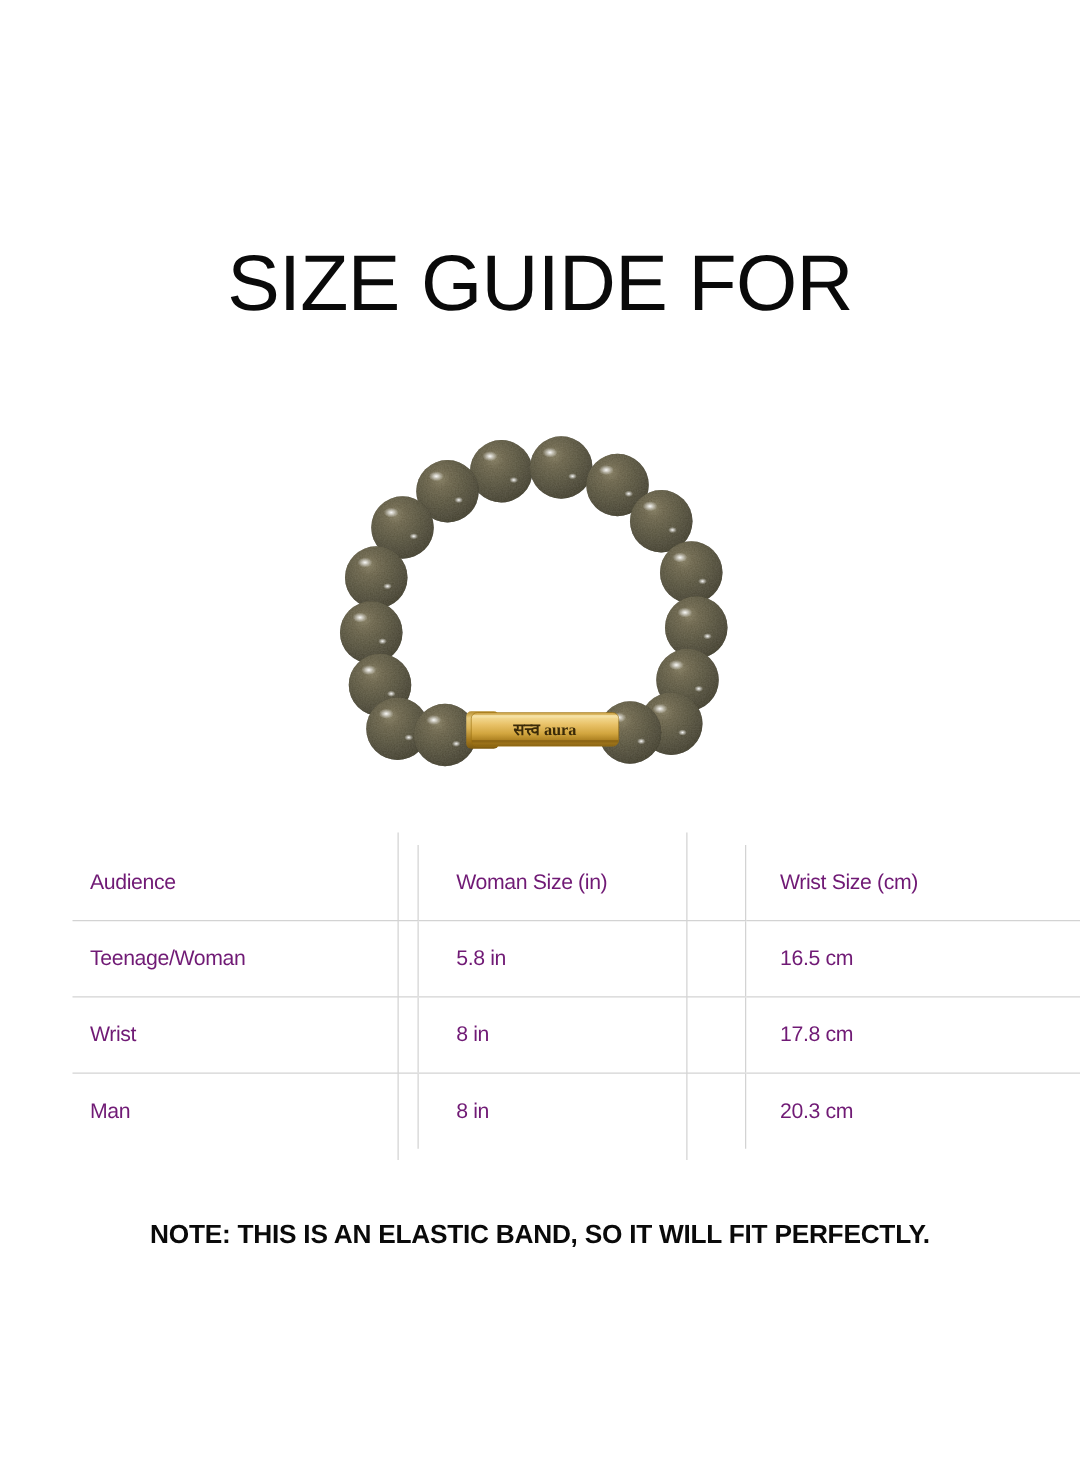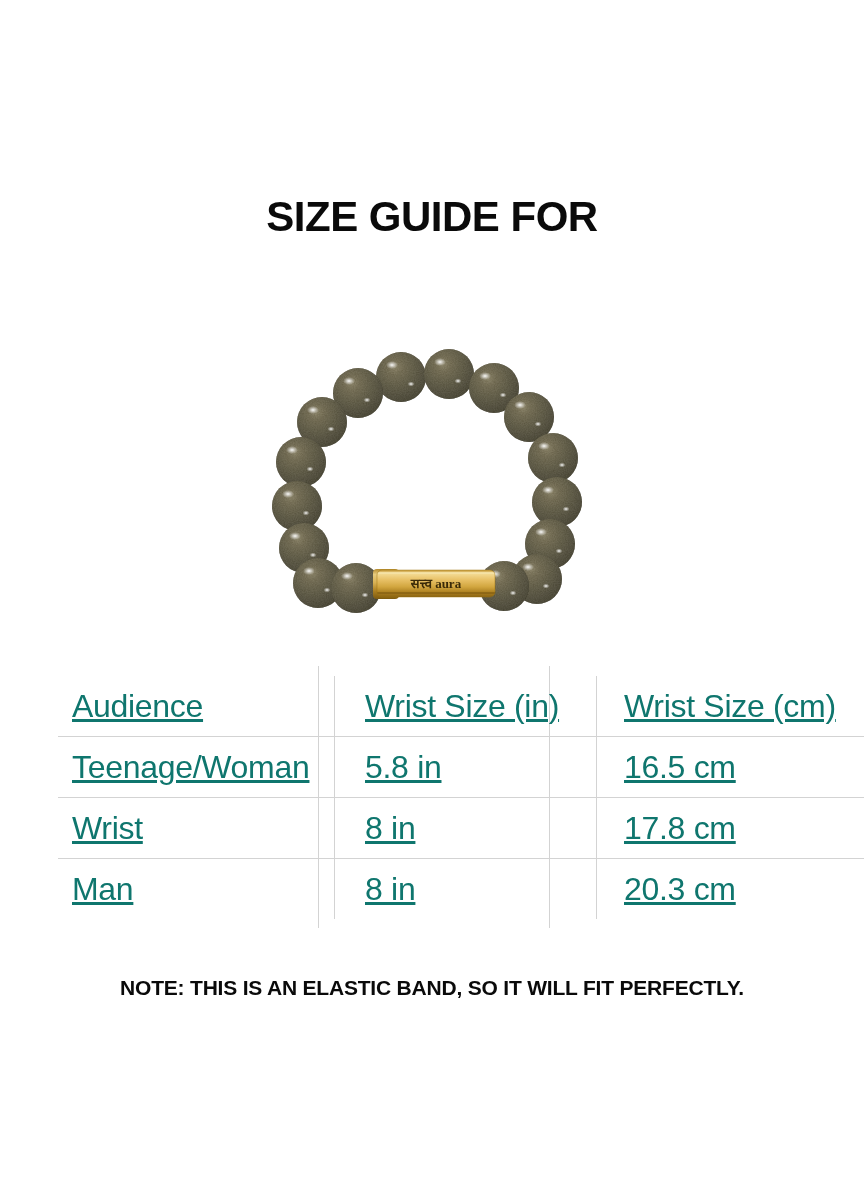--- a/index.html
+++ b/index.html
@@ -20,22 +20,22 @@
   
   .title-block {
     position: absolute;
     top: 196px;
     left: 0;
     width: 864px;
     text-align: center;
   }
   .title-main {
     font-family: "Liberation Sans", sans-serif;
-    font-size: 42px;
-    font-weight: 700;
+    font-size: 63px;
+    font-weight: 400;
     letter-spacing: -0.5px;
     line-height: 1.0;
     color: #0a0a0a;
     margin: 0;
     white-space: nowrap;
   }
   .title-sub {
     font-family: "Liberation Sans", sans-serif;
     font-size: 37px;
     font-weight: 700;
@@ -64,28 +64,27 @@
   .size-table {
     position: absolute;
     left: 58px;
     top: 676px;
     width: 748px;
     border-collapse: collapse;
     table-layout: fixed;
   }
   .size-table td {
     font-family: "Liberation Sans", sans-serif;
-    font-size: 32px;
+    font-size: 17px;
     font-weight: 400;
-    color: #0f766e;
+    color: #701a75;
     padding: 0;
     height: 60px;
     vertical-align: middle;
     letter-spacing: -0.3px;
-    text-decoration: underline;
   }
   .size-table tr td { border-bottom: 1px solid #d3d3d3; }
   .size-table tr:last-child td { border-bottom: none; }
   .col-a { width: 262px; padding-left: 14px !important; }
   .col-b { width: 231px; padding-left: 30px !important; border-left: 1px solid #d3d3d3; }
   .col-c { width: 255px; padding-left: 27px !important; border-left: 1px solid #d3d3d3; }
 
   
   .vrule {
     position: absolute;
@@ -279,21 +278,21 @@
   </svg>
 </div>
 
 <div class="vrule vrule-1"></div>
 <div class="vrule vrule-2"></div>
 
 <table class="size-table">
   <tbody>
     <tr>
       <td class="col-a">Audience</td>
-      <td class="col-b">Wrist Size (in)</td>
+      <td class="col-b">Woman Size (in)</td>
       <td class="col-c">Wrist Size (cm)</td>
     </tr>
     <tr>
       <td class="col-a">Teenage/Woman</td>
       <td class="col-b">5.8 in</td>
       <td class="col-c">16.5 cm</td>
     </tr>
     <tr>
       <td class="col-a">Wrist</td>
       <td class="col-b">8 in</td>

